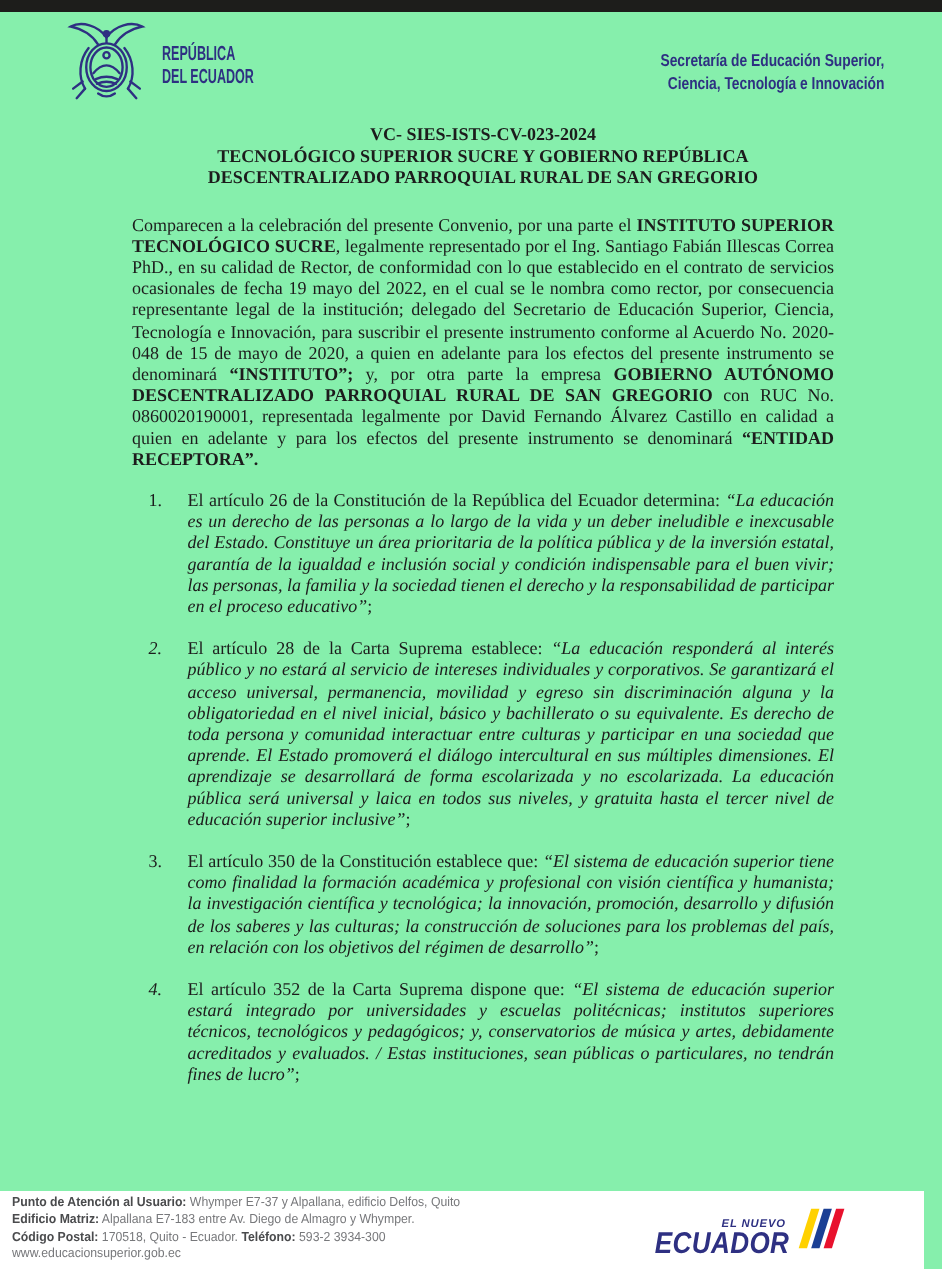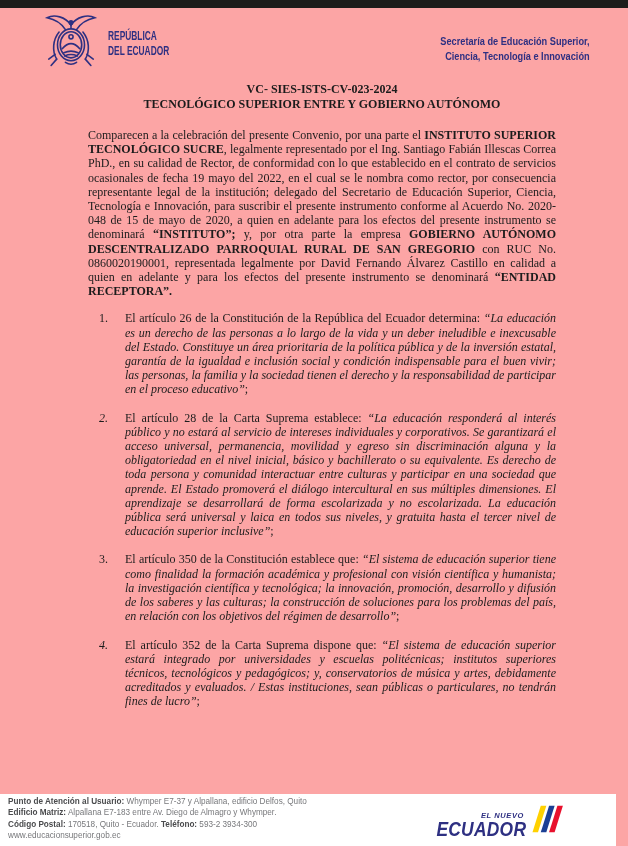--- a/index.html
+++ b/index.html
@@ -1,19 +1,19 @@
 <!DOCTYPE html>
 <html style="--navy: #2e3082; --top_bar: #1d1d1b; --body_text: #1c1c1c; --footer_gray: #77787b; --flag_yellow: #FFD100; --flag_blue: #1b3f94; --flag_red: #E8112D;"><head>
 <meta charset="utf-8">
 <style>
   * { margin:0; padding:0; box-sizing:border-box; }
   html,body { background:#888; }
   .page {
     position:relative; width:628px; height:846px; margin:0 auto;
-    background:#fca5a5; overflow:hidden;
+    background:#86efac; overflow:hidden;
     font-family:"Liberation Serif", serif; color:#1c1c1c;
   }
   .topbar { height:8px; width:100%; background:#1d1d1b; }
 
   
   header { display:flex; justify-content:space-between; align-items:flex-start; padding:5px 38px 0 34px; height:66px; }
   .brand { display:flex; align-items:center; }
   .coat svg { width:74px; height:62px; display:block; }
   .republic {
     font-family:"Liberation Sans", sans-serif; font-weight:bold;
@@ -96,21 +96,22 @@
     </div>
     <div class="secretaria">
       <div>Secretaría de Educación Superior,</div>
       <div>Ciencia, Tecnología e Innovación</div>
     </div>
   </header>
 
   <main>
     <div class="doc-code">VC- SIES-ISTS-CV-023-2024</div>
     <div class="doc-title">
-      <div>TECNOLÓGICO SUPERIOR ENTRE Y GOBIERNO AUTÓNOMO</div>
+      <div>TECNOLÓGICO SUPERIOR SUCRE Y GOBIERNO REPÚBLICA</div>
+      <div>DESCENTRALIZADO PARROQUIAL RURAL DE SAN GREGORIO</div>
     </div>
 
     <p class="para intro"><span>Comparecen a la celebración del presente Convenio, por una parte el </span><b>INSTITUTO SUPERIOR TECNOLÓGICO SUCRE</b><span>, legalmente representado por el Ing. Santiago Fabián Illescas Correa PhD., en su calidad de Rector, de conformidad con lo que establecido en el contrato de servicios ocasionales de fecha 19 mayo del 2022, en el cual se le nombra como rector, por consecuencia representante legal de la institución; delegado del Secretario de Educación Superior, Ciencia, Tecnología e Innovación, para suscribir el presente instrumento conforme al Acuerdo No. 2020-048 de 15 de mayo de 2020, a quien en adelante para los efectos del presente instrumento se denominará </span><b>“INSTITUTO”;</b><span> y, por otra parte la empresa </span><b>GOBIERNO AUTÓNOMO DESCENTRALIZADO PARROQUIAL RURAL DE SAN GREGORIO</b><span> con RUC No. 0860020190001, representada legalmente por David Fernando Álvarez Castillo en calidad a quien en adelante y para los efectos del presente instrumento se denominará </span><b>“ENTIDAD RECEPTORA”.</b></p>
 
 
 
     <div class="list">
       <div class="item">
         <span class="num">1.</span>
         <div class="txt"><span>El artículo 26 de la Constitución de la República del Ecuador determina: </span><em>“La educación es un derecho de las personas a lo largo de la vida y un deber ineludible e inexcusable del Estado. Constituye un área prioritaria de la política pública y de la inversión estatal, garantía de la igualdad e inclusión social y condición indispensable para el buen vivir; las personas, la familia y la sociedad tienen el derecho y la responsabilidad de participar en el proceso educativo”</em><span>;</span></div>

